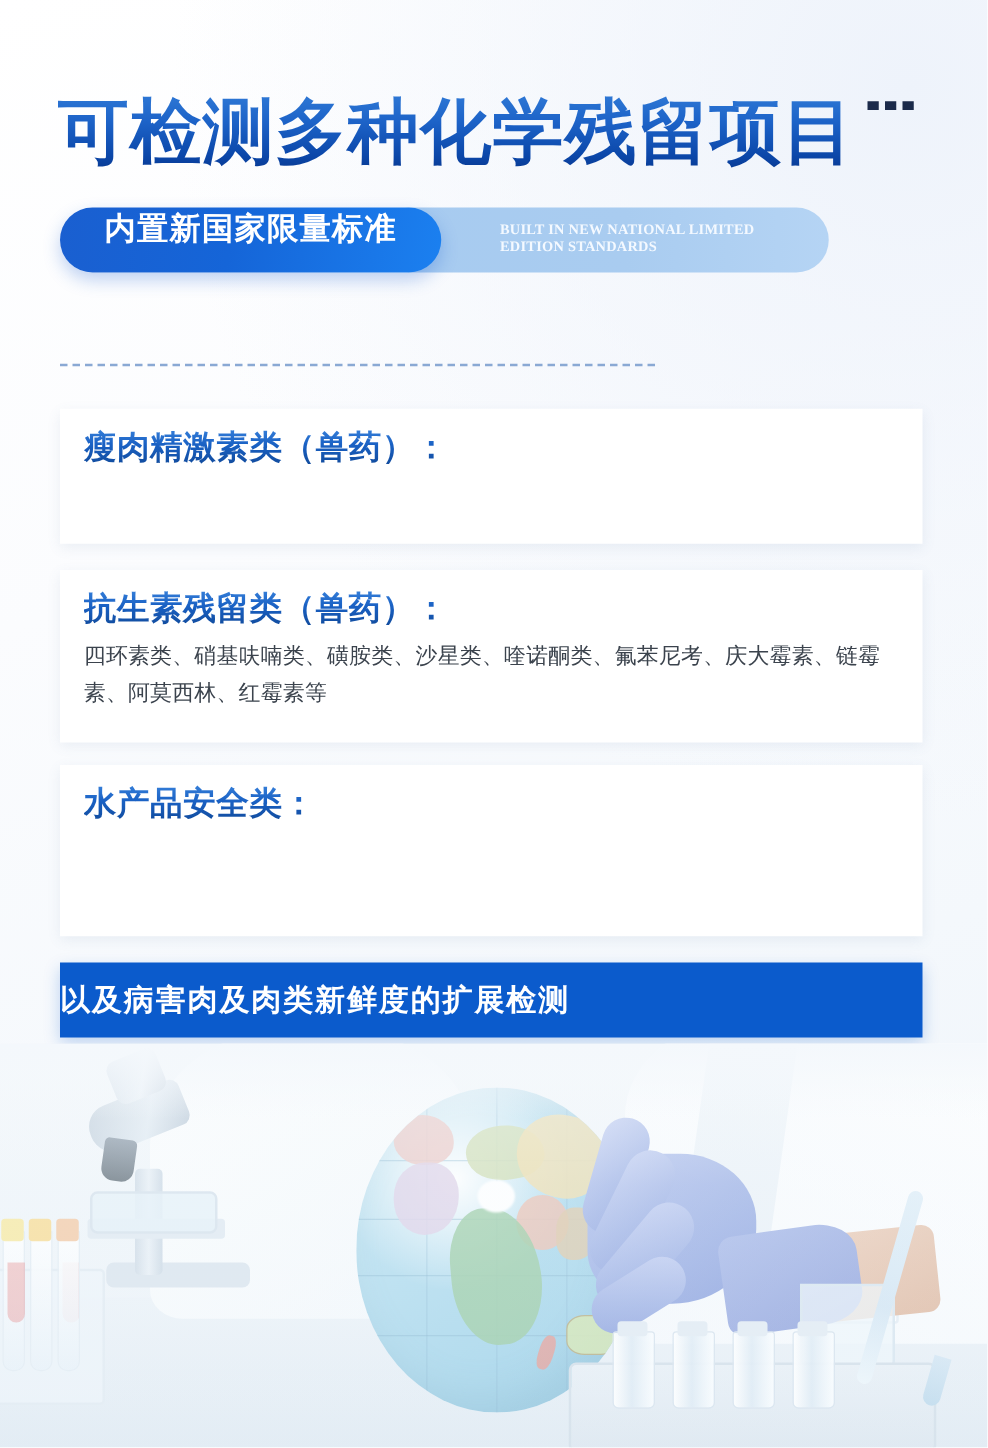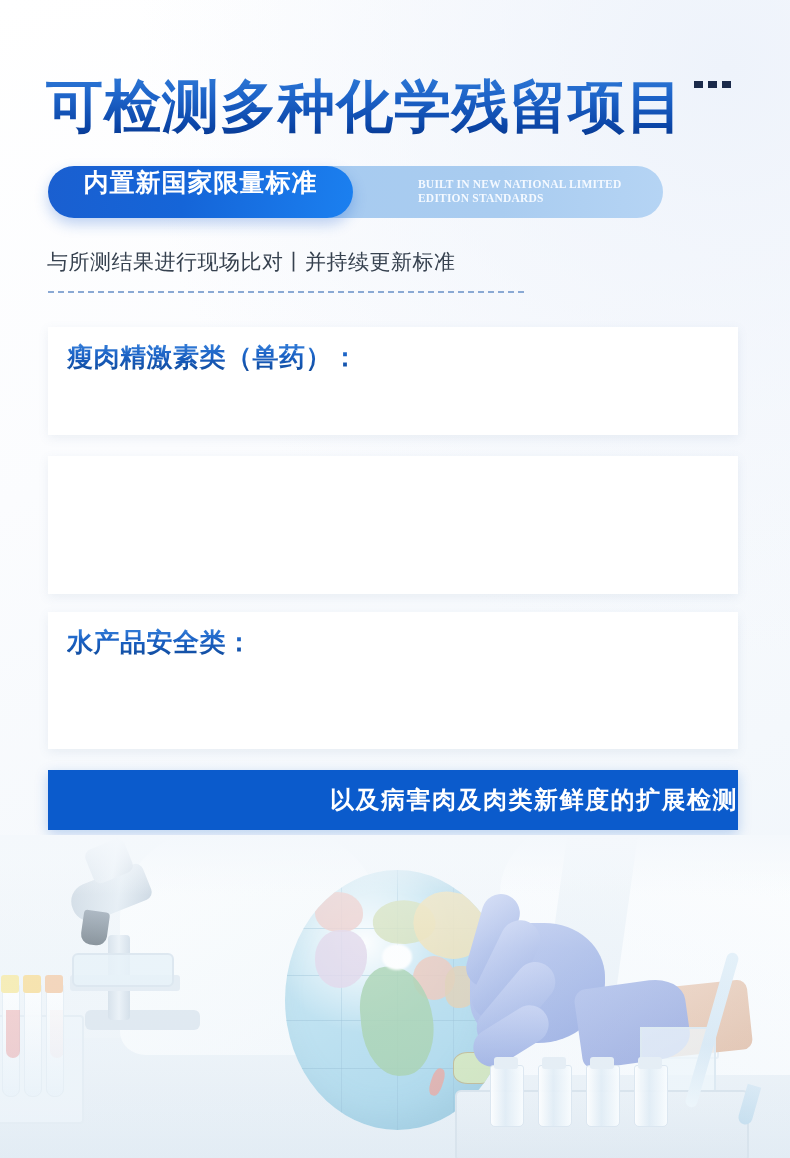--- a/index.html
+++ b/index.html
@@ -69,21 +69,21 @@
     position: absolute;
     left: 255px;
     top: 0;
     width: 360px;
     height: 52px;
     border-radius: 26px;
     background: linear-gradient(90deg, #a7cbf0 0%, #a9ccf0 55%, #b5d4f4 100%);
   }
   .badge-light-text {
     position: absolute;
-    left: 115px;
+    left: 97px;
     top: 11px;
     width: 240px;
     font-family: "Liberation Serif", "DejaVu Serif", serif;
     font-weight: bold;
     font-size: 11.5px;
     line-height: 14px;
     letter-spacing: 0.2px;
     color: #f4f9ff;
   }
   .badge-dark {
@@ -167,21 +167,21 @@
   
   .banner {
     position: absolute;
     left: 48px;
     top: 770px;
     width: 690px;
     height: 60px;
     background: #0b5bcc;
     display: flex;
     align-items: center;
-    justify-content: flex-end;
+    justify-content: flex-start;
     box-shadow: 0 4px 12px rgba(11,91,204,0.25);
   }
   .banner-text {
     font-family: "Liberation Serif", "DejaVu Serif", serif;
     font-weight: bold;
     font-size: 24px;
     letter-spacing: 1.5px;
     color: #ffffff;
   }
 
@@ -458,28 +458,29 @@
 
   <div class="badge-row">
     <div class="badge-light">
       <div class="badge-light-text">BUILT IN NEW NATIONAL LIMITED EDITION STANDARDS</div>
     </div>
     <div class="badge-dark">
       <span class="badge-dark-text">内置新国家限量标准</span>
     </div>
   </div>
 
-  <div class="subtitle">与所测结果进行现场比对丨并持续更新标准</div>
   <div class="divider"></div>
 
   <div class="card card-1">
     <div class="card-title">瘦肉精激素类（兽药）：</div>
   </div>
 
   <div class="card card-2">
+    <div class="card-title">抗生素残留类（兽药）：</div>
+    <div class="card-body">四环素类、硝基呋喃类、磺胺类、沙星类、喹诺酮类、氟苯尼考、庆大霉素、链霉素、阿莫西林、红霉素等</div>
   </div>
 
   <div class="card card-3">
     <div class="card-title">水产品安全类：</div>
   </div>
 
   <div class="banner">
     <span class="banner-text">以及病害肉及肉类新鲜度的扩展检测</span>
   </div>
 

